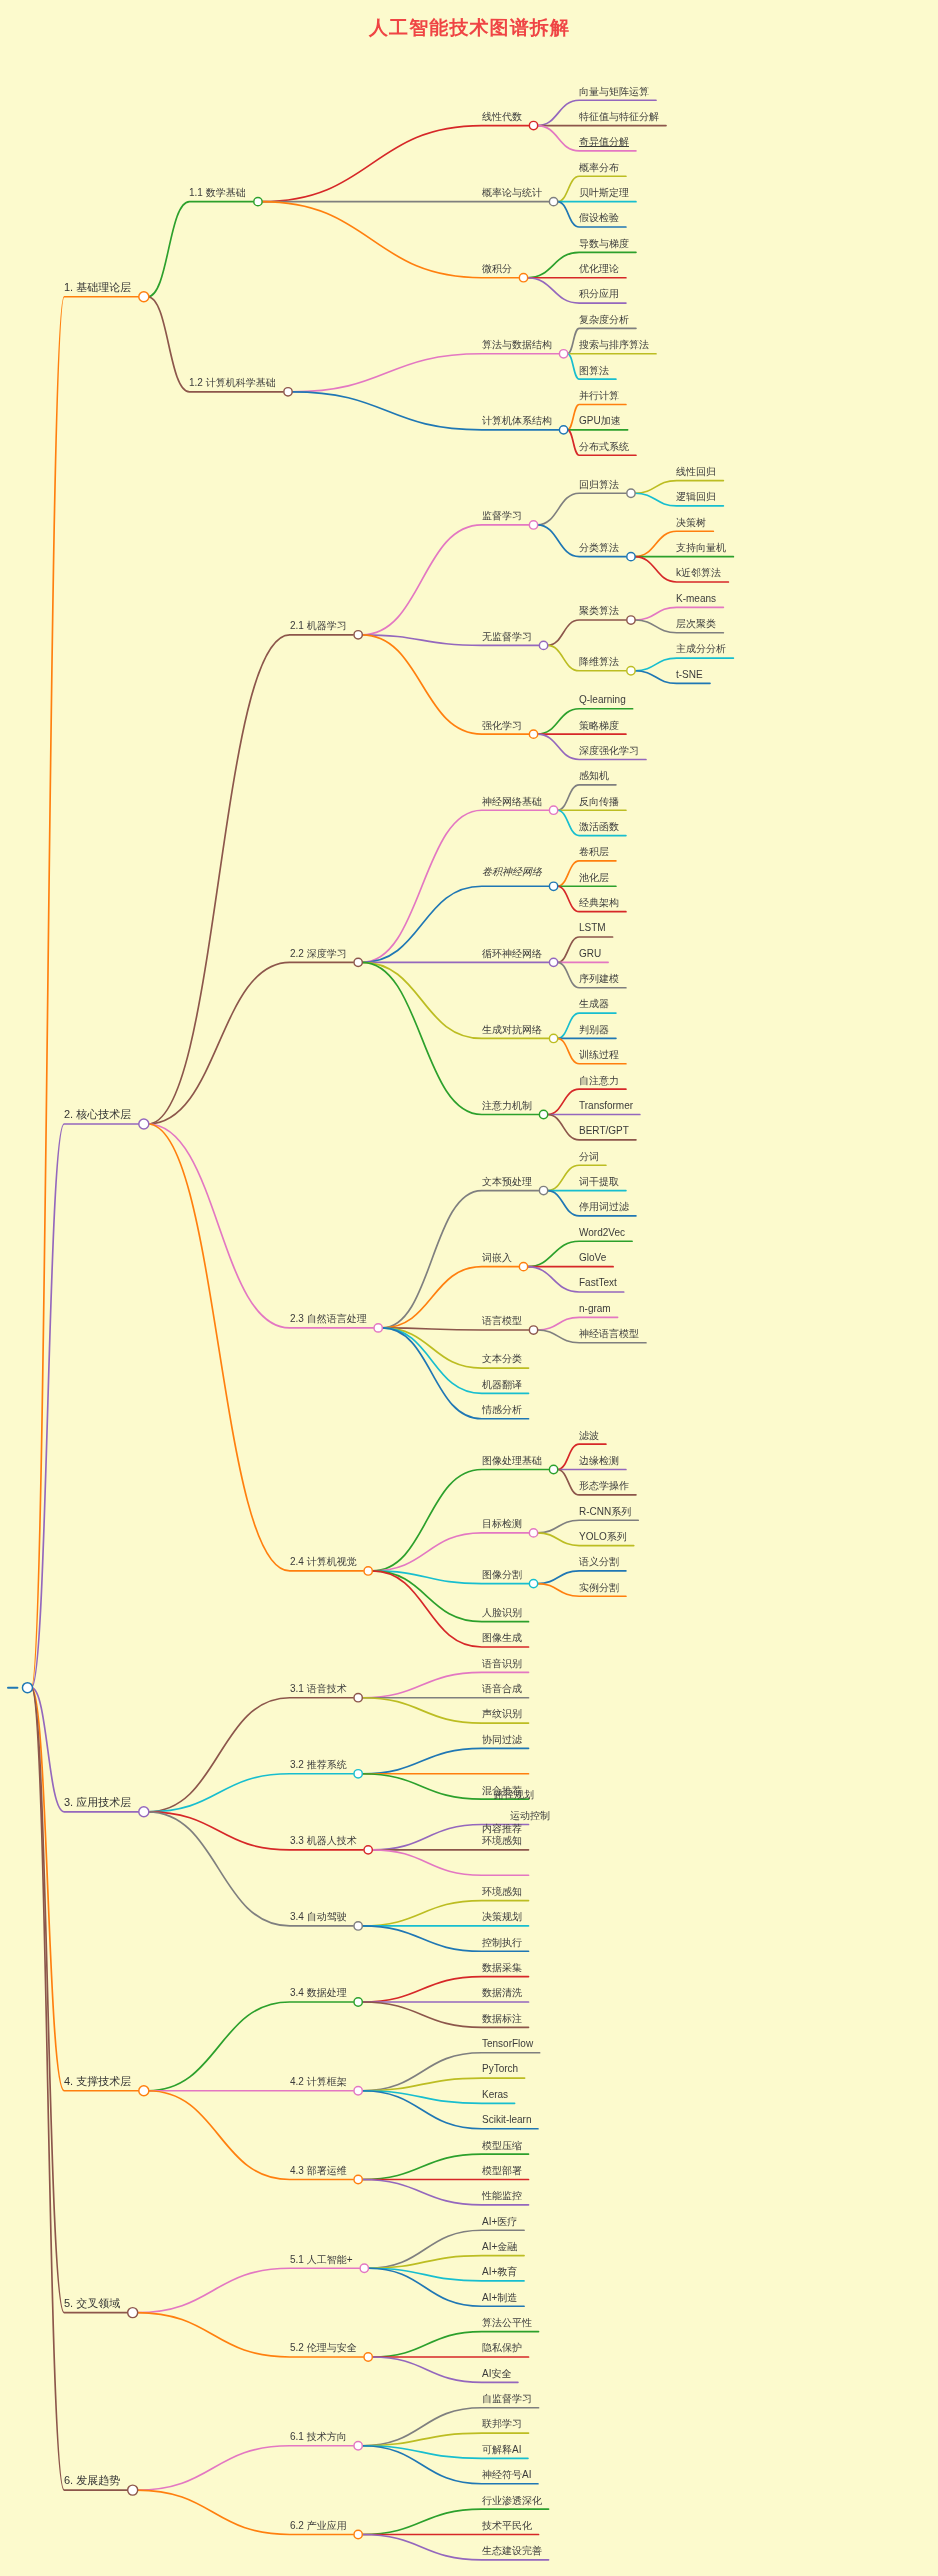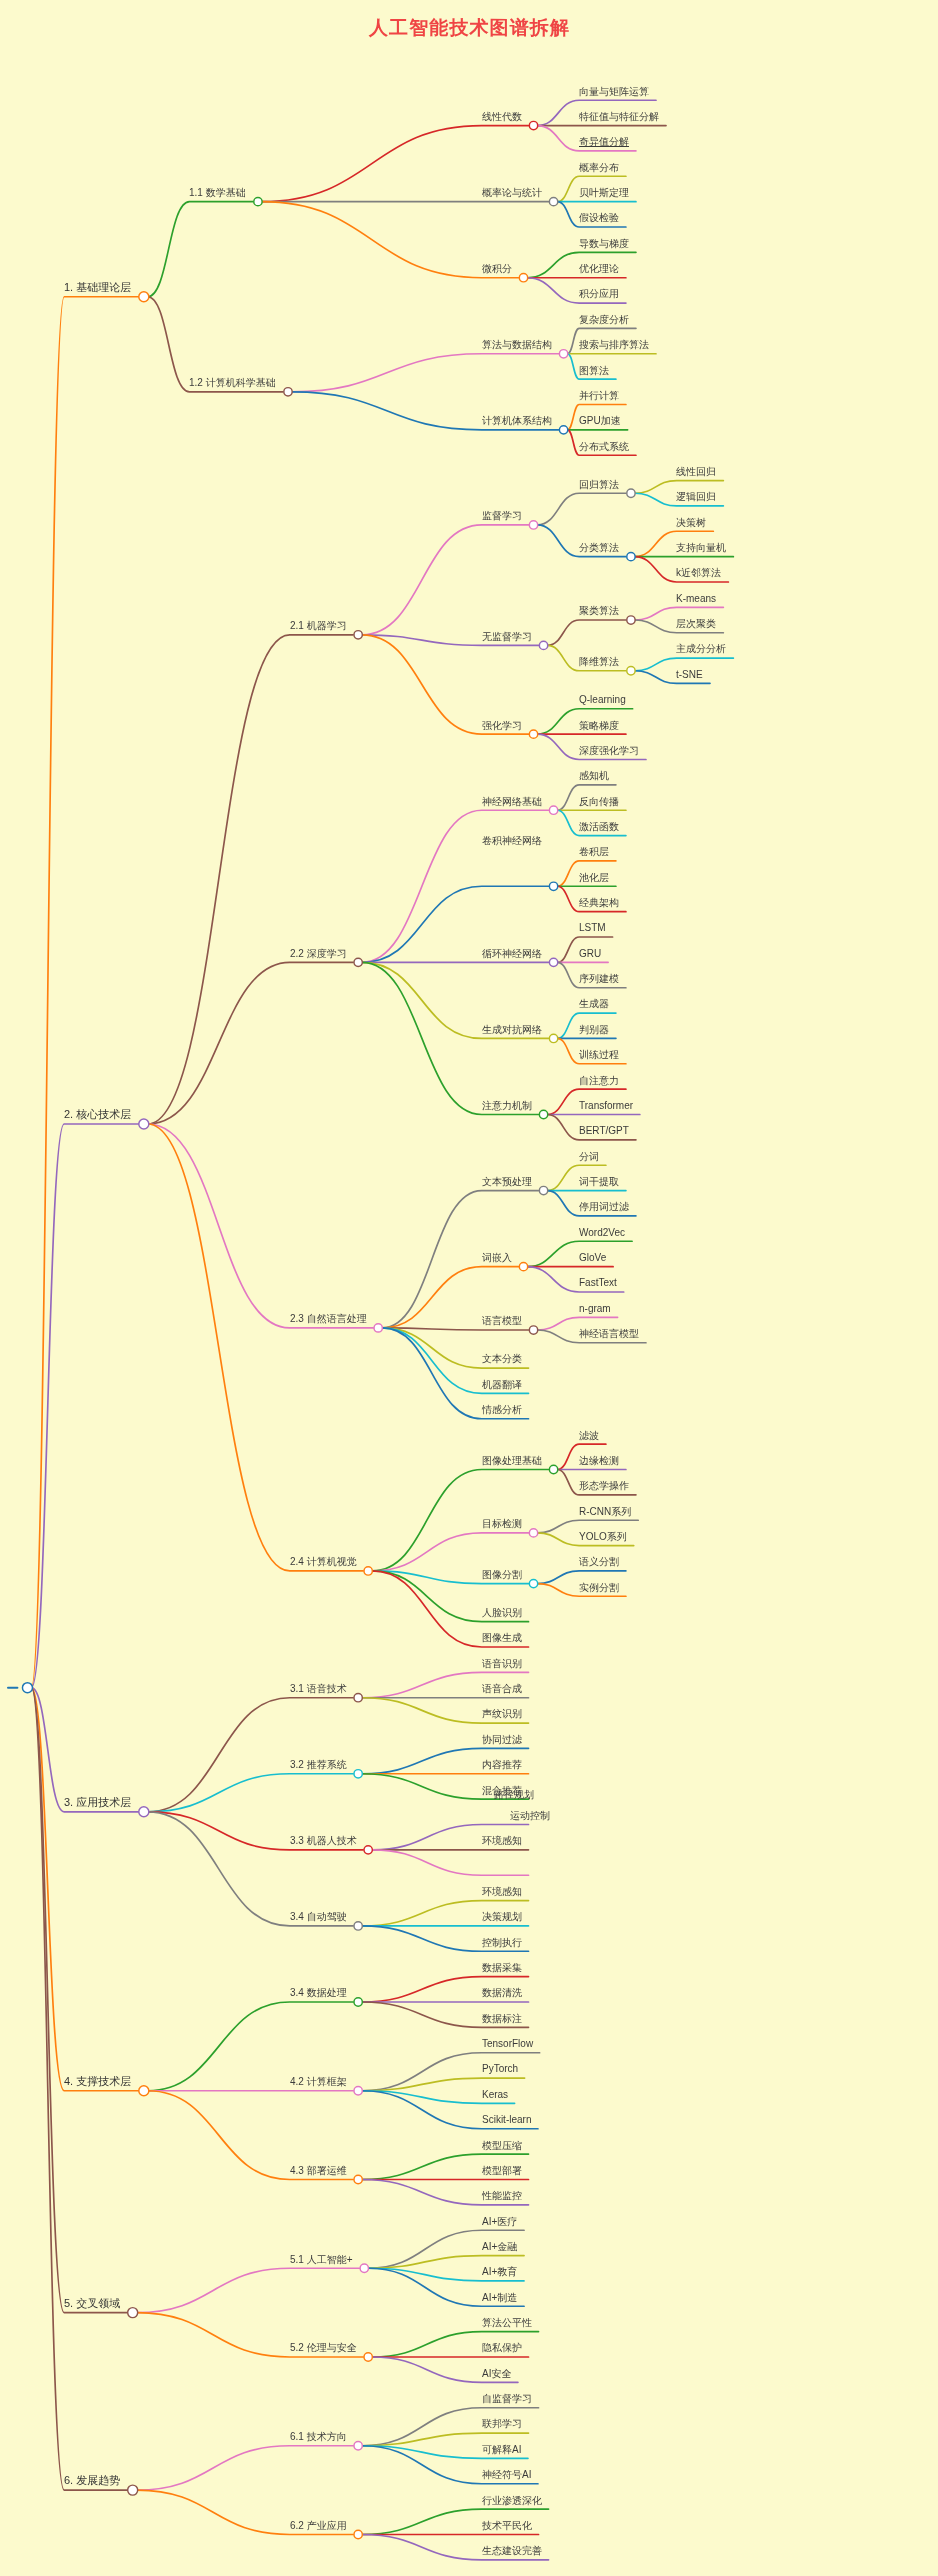--- a/index.html
+++ b/index.html
@@ -253,21 +253,21 @@
     <div class="node-label" style="left: 676px; top: 668px;">t-SNE</div>
     <div class="node-label" style="left: 482px; top: 719px;">强化学习</div>
     <div class="node-label" style="left: 579px; top: 693px;">Q-learning</div>
     <div class="node-label" style="left: 579px; top: 719px;">策略梯度</div>
     <div class="node-label" style="left: 579px; top: 744px;">深度强化学习</div>
     <div class="node-label" style="left: 290px; top: 947px;">2.2 深度学习</div>
     <div class="node-label" style="left: 482px; top: 795px;">神经网络基础</div>
     <div class="node-label" style="left: 579px; top: 769px;">感知机</div>
     <div class="node-label" style="left: 579px; top: 795px;">反向传播</div>
     <div class="node-label" style="left: 579px; top: 820px;">激活函数</div>
-    <div class="node-label" style="left: 482px; top: 834px;">卷积神经网络</div>
+    <div class="node-label" style="left: 482px; top: 865px; font-style: italic;">卷积神经网络</div>
     <div class="node-label" style="left: 579px; top: 845px;">卷积层</div>
     <div class="node-label" style="left: 579px; top: 871px;">池化层</div>
     <div class="node-label" style="left: 579px; top: 896px;">经典架构</div>
     <div class="node-label" style="left: 482px; top: 947px;">循环神经网络</div>
     <div class="node-label" style="left: 579px; top: 921px;">LSTM</div>
     <div class="node-label" style="left: 579px; top: 947px;">GRU</div>
     <div class="node-label" style="left: 579px; top: 972px;">序列建模</div>
     <div class="node-label" style="left: 482px; top: 1023px;">生成对抗网络</div>
     <div class="node-label" style="left: 579px; top: 997px;">生成器</div>
     <div class="node-label" style="left: 579px; top: 1023px;">判别器</div>
@@ -304,21 +304,21 @@
     <div class="node-label" style="left: 579px; top: 1581px;">实例分割</div>
     <div class="node-label" style="left: 482px; top: 1606px;">人脸识别</div>
     <div class="node-label" style="left: 482px; top: 1631px;">图像生成</div>
     <div class="node-label depth-1" style="left: 64px; top: 1795px;">3. 应用技术层</div>
     <div class="node-label" style="left: 290px; top: 1682px;">3.1 语音技术</div>
     <div class="node-label" style="left: 482px; top: 1657px;">语音识别</div>
     <div class="node-label" style="left: 482px; top: 1682px;">语音合成</div>
     <div class="node-label" style="left: 482px; top: 1707px;">声纹识别</div>
     <div class="node-label" style="left: 290px; top: 1758px;">3.2 推荐系统</div>
     <div class="node-label" style="left: 482px; top: 1733px;">协同过滤</div>
-    <div class="node-label" style="left: 482px; top: 1758px;">内容推荐</div>
+    <div class="node-label" style="left: 482px; top: 1822px;">内容推荐</div>
     <div class="node-label" style="left: 482px; top: 1784px;">混合推荐</div>
     <div class="node-label" style="left: 290px; top: 1834px;">3.3 机器人技术</div>
     <div class="node-label" style="left: 482px; top: 1809px; margin-left: 28px;">运动控制</div>
     <div class="node-label" style="left: 482px; top: 1834px;">环境感知</div>
     <div class="node-label" style="left: 482px; top: 1788px; padding-left: 12px;">路径规划</div>
     <div class="node-label" style="left: 290px; top: 1910px;">3.4 自动驾驶</div>
     <div class="node-label" style="left: 482px; top: 1885px;">环境感知</div>
     <div class="node-label" style="left: 482px; top: 1910px;">决策规划</div>
     <div class="node-label" style="left: 482px; top: 1936px;">控制执行</div>
     <div class="node-label depth-1" style="left: 64px; top: 2074px;">4. 支撑技术层</div>

